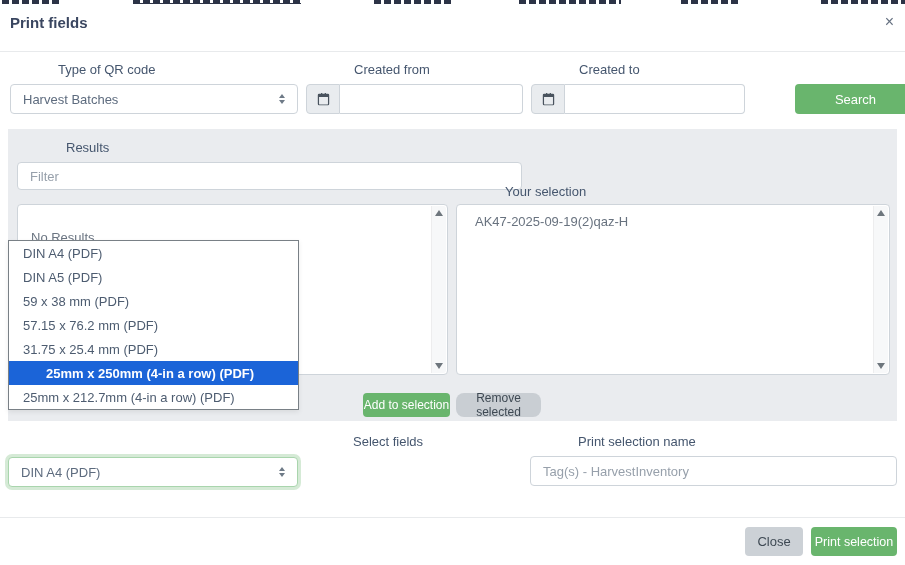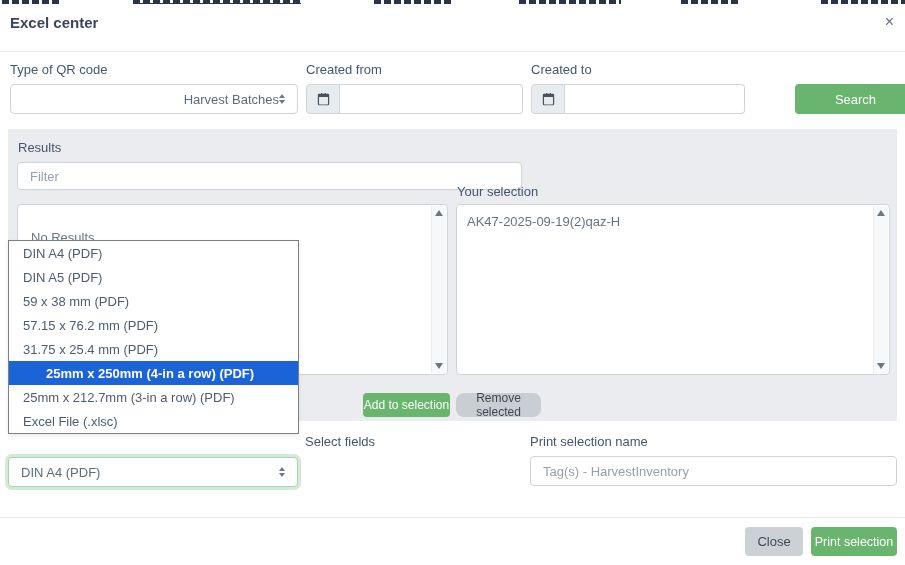--- a/index.html
+++ b/index.html
@@ -6,21 +6,21 @@
   :root {
     --green:#69b56d; --blue:#1b64d8; --panel:#eaecef; --border:#ced4da;
     --label:#45566e; --text:#5d6b7e; --muted:#97a0ab;
   }
   body { background:#fff; }
   .screen {
     position:relative; width:905px; height:565px; background:#fff;
     font-family:"Liberation Sans", sans-serif; overflow:hidden;
   }
   .abs { position:absolute; }
-  .label { font-size:13px; color:var(--label); }
+  .label { font-size:13px; color:var(--label);margin-left:48px; }
   .nav-frag {
     position:absolute; top:0; height:4px;
     background:repeating-linear-gradient(90deg,#2c3346 0 7px,transparent 7px 10px);
   }
   .nav-frag.active { height:4px; border-bottom:1.5px solid #2c3346; }
   .modal-title { font-size:15px; font-weight:700; color:#3a4660; }
   .close-x { font-size:16px; color:#657080; cursor:pointer; line-height:1; }
   .hdiv { position:absolute; left:0; right:0; height:1px; background:#e8eaec; }
   .input, .selectbox {
     position:absolute; height:30px; background:#fff;
@@ -69,45 +69,45 @@
   }
   .dd-option {
     height:24px; display:flex; align-items:center; padding-left:14px;
     font-size:13px; color:#4d5c70; cursor:pointer; white-space:nowrap;
   }
   .dd-option.hl { background:var(--blue); color:#fff; font-weight:700;padding-left:37px; }
   .focus-green {
     border:1px solid #a9d5ad !important;
     box-shadow:0 0 0 3px rgba(105,181,109,.28);
   }
-  .sel-item { font-size:13px; color:#68727f; padding:9px 0 0 10px; }
+  .sel-item { font-size:13px; color:#68727f; padding:9px 0 0 18px; }
 </style>
 </head>
 <body>
 
 <div class="screen">
 
   <div>
     <div class="nav-frag" style="left:2px;width:58px;"></div>
     <div class="nav-frag active" style="left:133px;width:168px;"></div>
     <div class="nav-frag" style="left:374px;width:78px;"></div>
     <div class="nav-frag" style="left:519px;width:102px;"></div>
     <div class="nav-frag" style="left:681px;width:60px;"></div>
     <div class="nav-frag" style="left:821px;width:84px;"></div>
   </div>
 
-  <div class="abs modal-title" style="left:10px;top:14px;">Excel center</div>
+  <div class="abs modal-title" style="left:10px;top:14px;">Print fields</div>
   <div class="abs close-x" style="right:11px;top:14px;">×</div>
   <div class="hdiv" style="top:51px;"></div>
 
   <div class="abs label" style="left:10px;top:62px;">Type of QR code</div>
   <div class="abs label" style="left:306px;top:62px;">Created from</div>
   <div class="abs label" style="left:531px;top:62px;">Created to</div>
 
-  <div class="selectbox" style="left:10px;top:84px;width:288px;justify-content:flex-end;">
+  <div class="selectbox" style="left:10px;top:84px;width:288px;">
     <span>Harvest Batches</span>
     <span class="caret-wrap">
         <span class="caret-up"></span>
         <span class="caret-down"></span>
       </span>
   </div>
 
   <div class="addon" style="left:306px;top:84px;">
     <svg viewBox="0 0 16 16" width="13" height="13">
         <path fill="#49535e" d="M5 0v1H2.5A1.5 1.5 0 0 0 1 2.5v11A1.5 1.5 0 0 0 2.5 15h11a1.5 1.5 0 0 0 1.5-1.5v-11A1.5 1.5 0 0 0 13.5 1H11V0H9.5v1h-3V0H5zM2.5 5h11v8.5a.5.5 0 0 1-.5.5H3a.5.5 0 0 1-.5-.5V5z"></path>
@@ -163,21 +163,20 @@
       </span>
   </div>
 
   <div class="dropdown" id="format-dropdown">
       <div class="dd-option">DIN A4 (PDF)</div>
       <div class="dd-option">DIN A5 (PDF)</div>
       <div class="dd-option">59 x 38 mm (PDF)</div>
       <div class="dd-option">57.15 x 76.2 mm (PDF)</div>
       <div class="dd-option">31.75 x 25.4 mm (PDF)</div>
       <div class="dd-option hl">25mm x 250mm (4-in a row) (PDF)</div>
-      <div class="dd-option">25mm x 212.7mm (3-in a row) (PDF)</div>
-      <div class="dd-option">Excel File (.xlsc)</div>
+      <div class="dd-option">25mm x 212.7mm (4-in a row) (PDF)</div>
     </div>
 
   <div class="hdiv" style="top:517px;"></div>
   <button class="btn btn-gray" style="left:745px;top:527px;width:58px;height:29px;font-size:13px;background:#ccd1d6;">Close</button>
   <button class="btn btn-green" style="left:811px;top:527px;width:86px;height:29px;font-size:12.5px;">Print selection</button>
 
 </div>
 
 </body></html>

